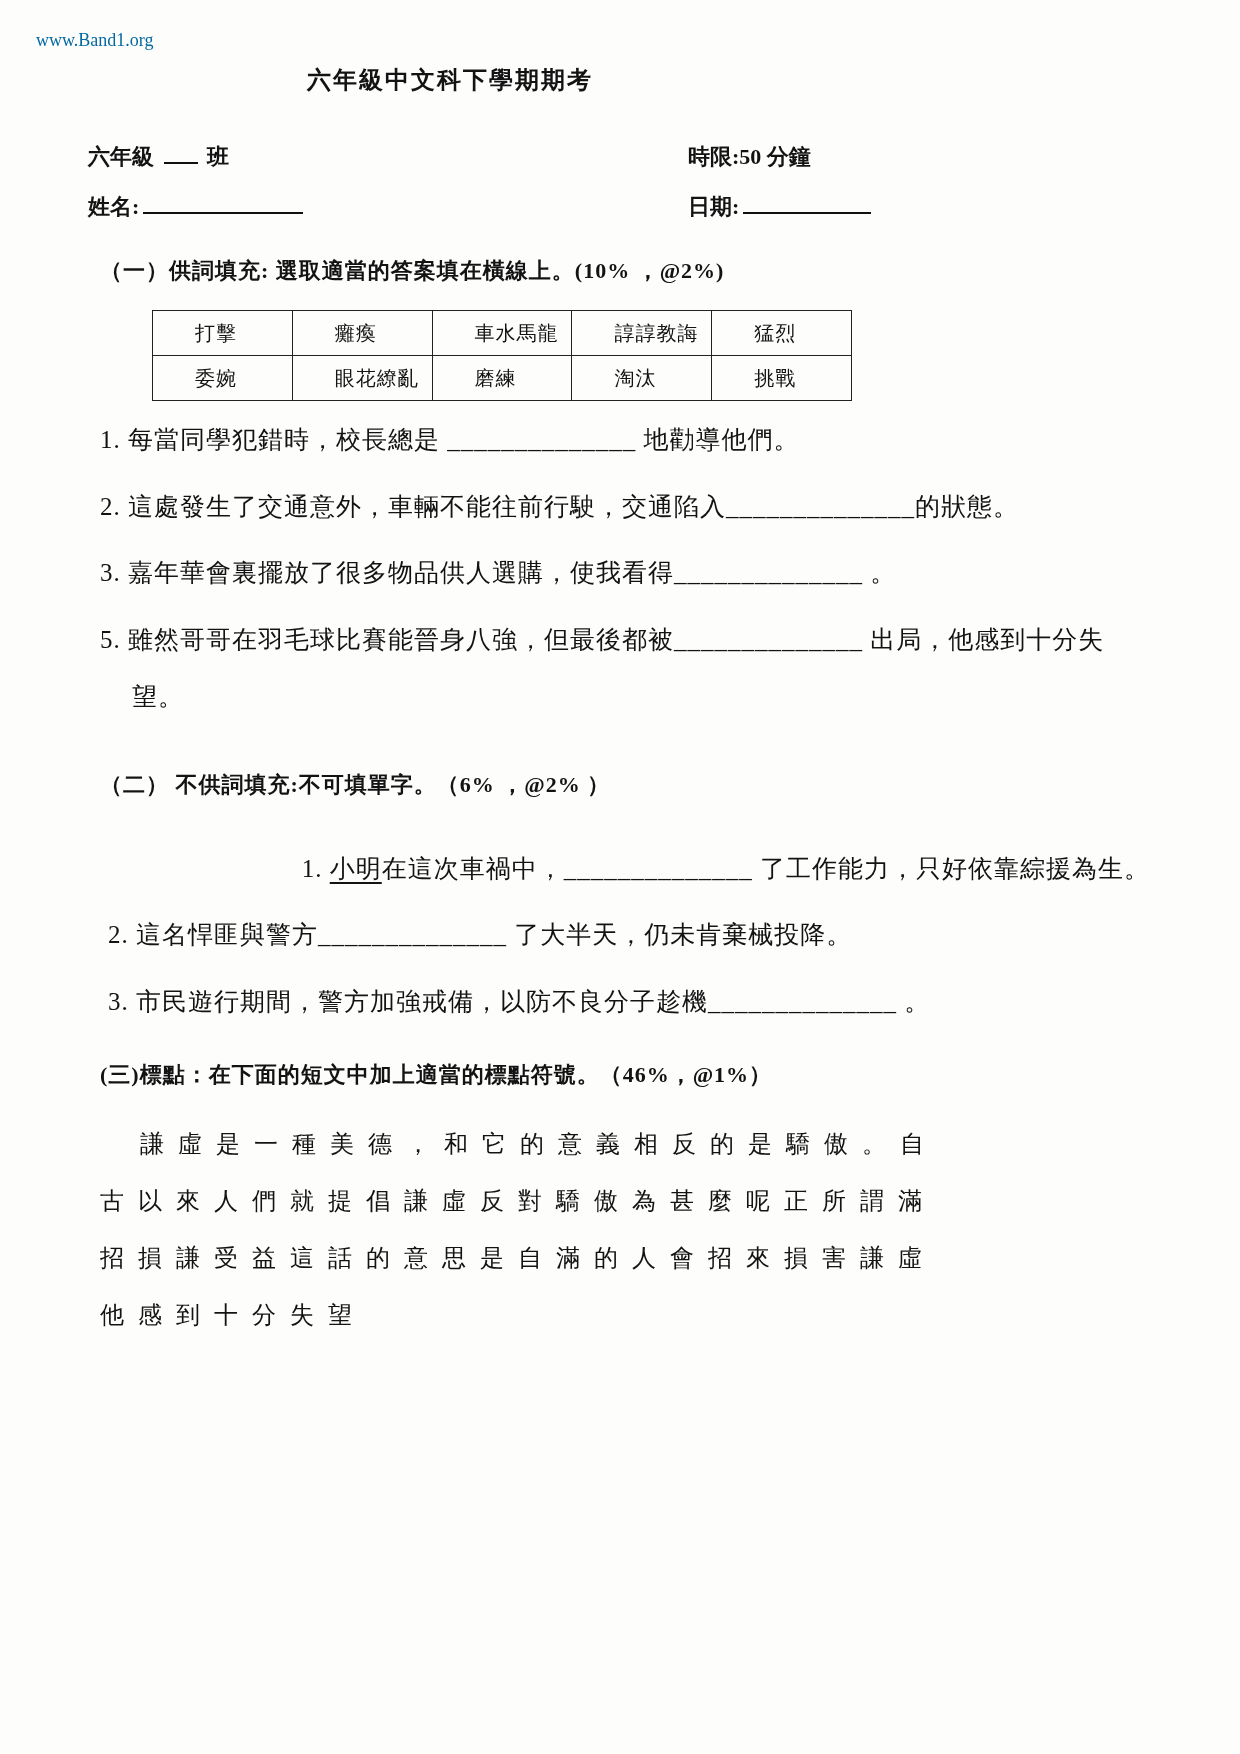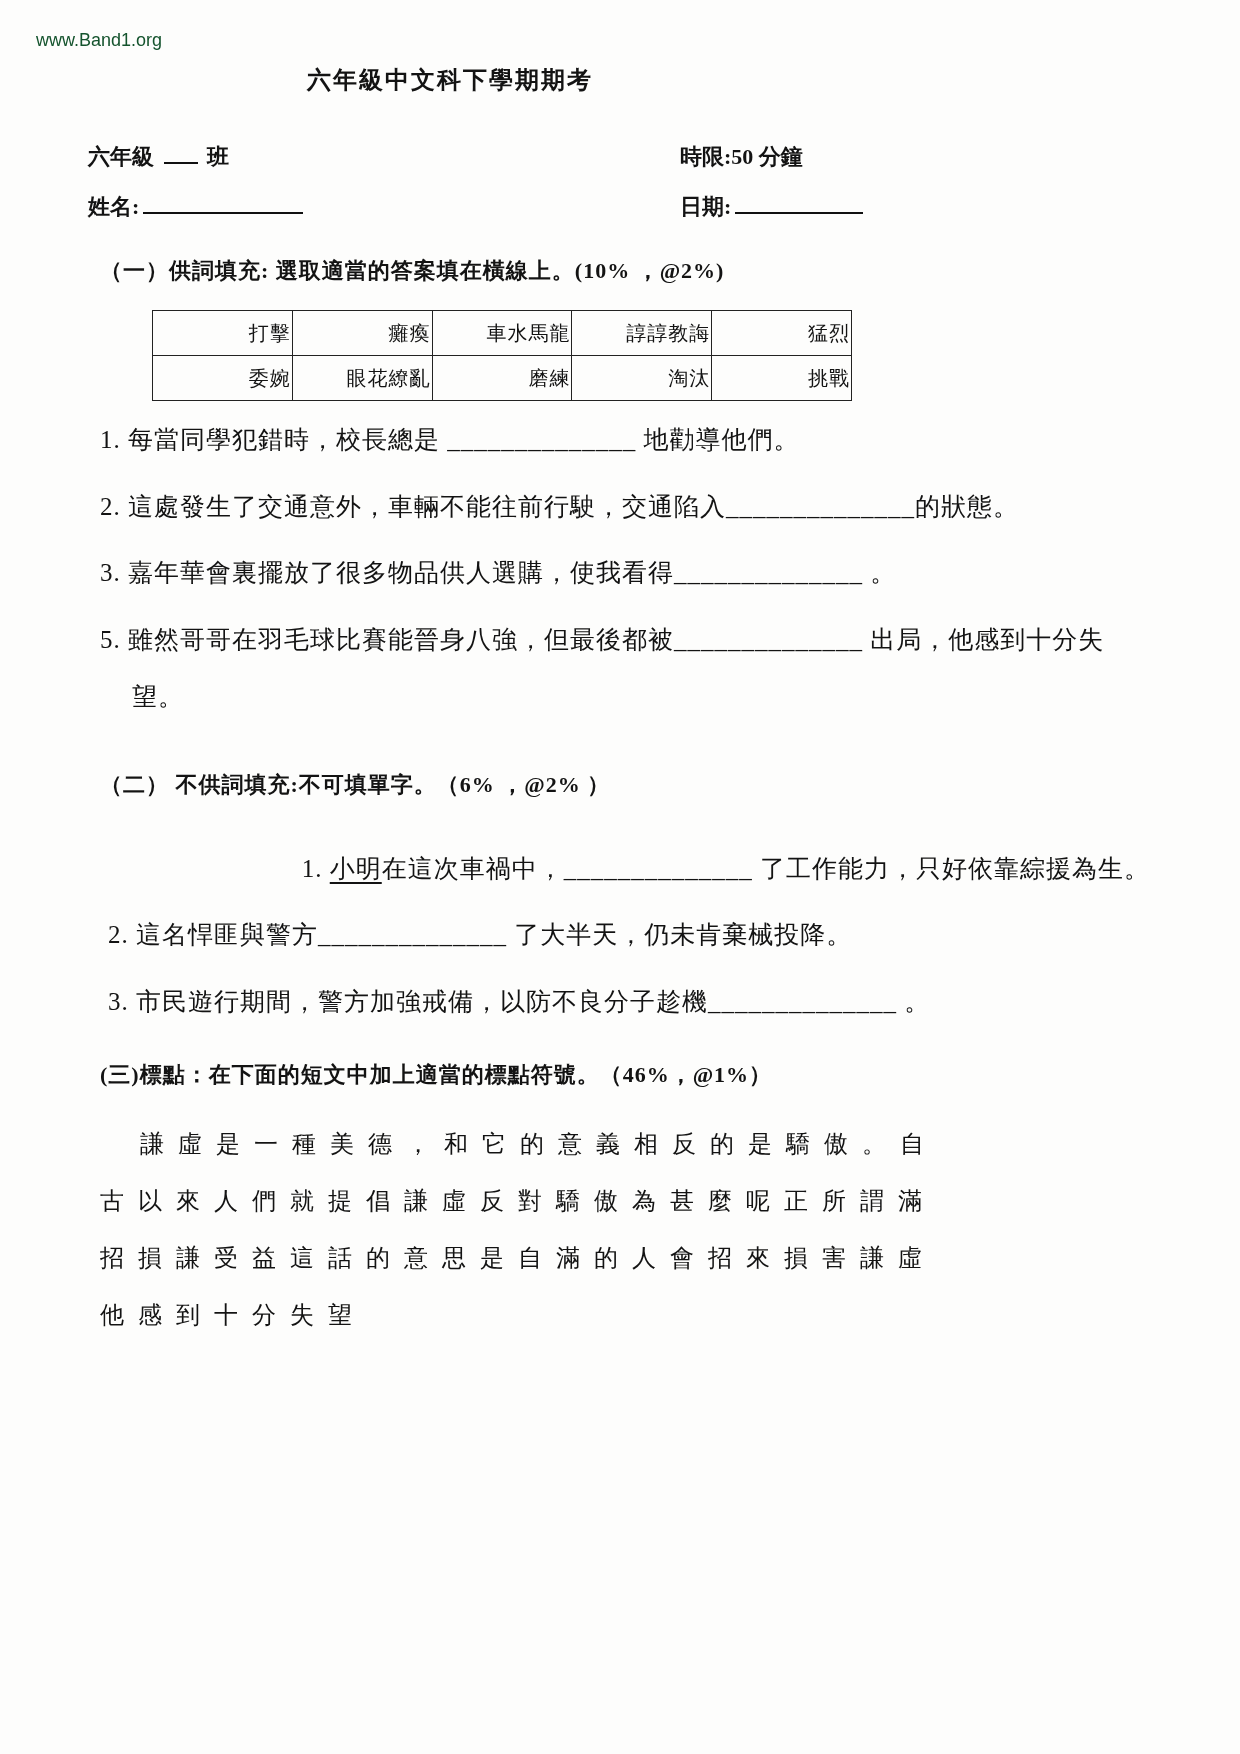--- a/index.html
+++ b/index.html
@@ -6,33 +6,33 @@
   body{
     width:1240px;height:1754px;
     background:#fdfdfc;
     color:#131313;
     font-family:"Liberation Serif","DejaVu Serif",serif;
     position:relative;
     overflow:hidden;
   }
   .site-url{
     position:absolute;top:30px;left:36px;
-    font-family:Liberation Sans, sans-serif;
-    font-size:18px;color:#14532d;
+    font-family:Liberation Serif, serif;
+    font-size:18px;color:#0369a1;
   }
   .page-title{
     margin:64px 0 0 100px;width:700px;
     text-align:center;font-size:24px;font-weight:bold;
     letter-spacing:2px;
   }
   .info{
     margin:46px 100px 0 88px;
     font-size:22px;font-weight:bold;
   }
-  .info-row{display:flex;align-items:flex-start;margin-bottom:20px;}
+  .info-row{display:flex;align-items:flex-start;margin-bottom:20px;gap:8px;}
   .info-left{width:592px;}
   .info-right{flex:1;}
   .blank{
     display:inline-block;
     border-bottom:2px solid #111;
     vertical-align:baseline;
     margin:0 4px;
   }
   .blank-class{width:34px;}
   .blank-name{width:160px;}
@@ -45,21 +45,21 @@
   }
   table.word-bank{
     border-collapse:collapse;
     margin:24px 0 10px 52px;
     width:700px;
     table-layout:fixed;
   }
   table.word-bank td{
     border:1.6px solid #222;
     height:42px;
-    text-align:right;
+    text-align:left;
     font-size:20px;
     letter-spacing:1px;
     padding-left:42px;
   }
   .q{
     font-size:25px;
     line-height:2.3;
     margin:0 0 9px 0;
     padding-left:32px;
     text-indent:-32px;

